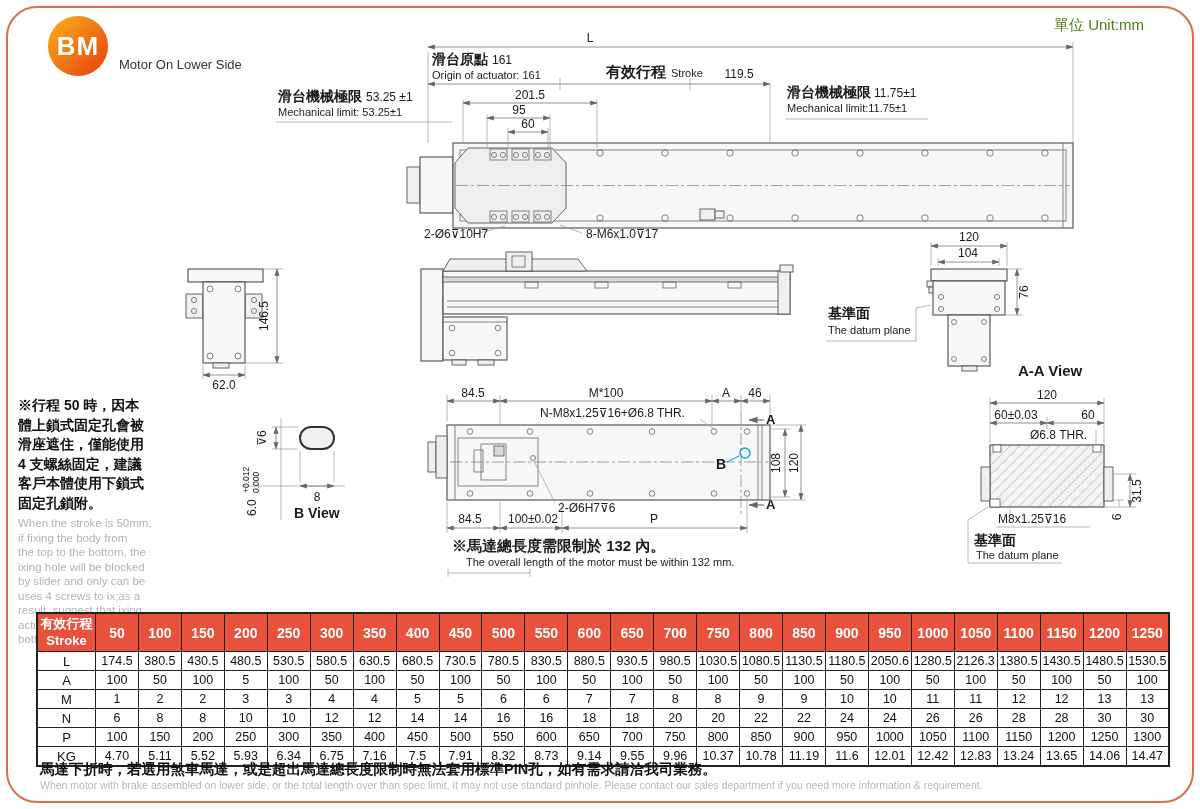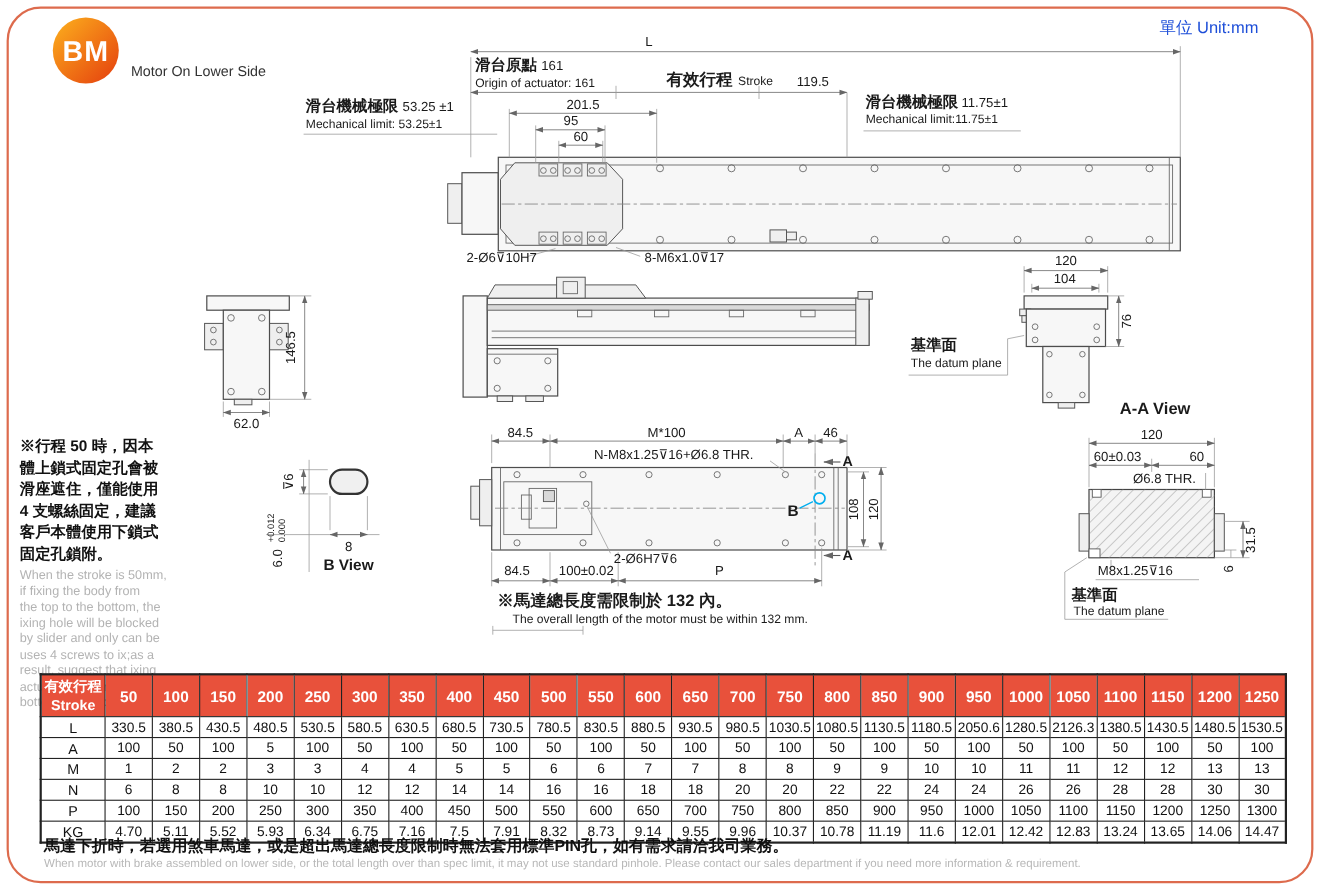--- a/index.html
+++ b/index.html
@@ -7,21 +7,21 @@
         font-family:"Liberation Sans",sans-serif;}
   
   #frame{position:absolute;left:0;top:0;width:1200px;height:809px;pointer-events:none;}
   
   .logo{position:absolute;left:48px;top:16px;width:60px;height:60px;border-radius:50%;
         background:linear-gradient(135deg,#f9a01b 15%,#e84f10 85%);
         display:flex;align-items:center;justify-content:center;}
   .logo span{color:#fff;font-size:26px;font-weight:800;letter-spacing:1px;}
   .title-zh{position:absolute;left:117px;top:24px;font-size:28px;font-weight:bold;color:#111;letter-spacing:4px;}
   .title-en{position:absolute;left:119px;top:57px;font-size:13px;color:#333;}
-  .unit{position:absolute;right:56px;top:16px;font-size:15px;color:#1d4ed8;}
+  .unit{position:absolute;right:56px;top:16px;font-size:15px;color:#4d7c0f;}
   
   .note{position:absolute;left:18px;top:380px;width:172px;margin-top:16px;}
   .note-zh{font-size:14px;font-weight:bold;color:#111;line-height:19.5px;white-space:pre-line;}
   .note-en{font-size:11.5px;color:#b3b3b3;line-height:14.5px;white-space:pre-line;margin-top:3px;}
   
   #drawing{position:absolute;left:0;top:0;pointer-events:none;}
   #drawing text{font-family:"Liberation Sans",sans-serif;fill:#1a1a1a;}
   .o {fill:#f7f7f7;stroke:#4d4d4d;stroke-width:1.1;}
   .o2{fill:#efefef;stroke:#555;stroke-width:0.9;}
   .w {fill:#ffffff;stroke:#555;stroke-width:0.8;}
@@ -438,21 +438,21 @@
             <th>1050</th>
             <th>1100</th>
             <th>1150</th>
             <th>1200</th>
             <th>1250</th>
           </tr>
         </thead>
         <tbody>
           <tr>
             <th>L</th>
-            <td>330.5</td>
+            <td>174.5</td>
             <td>380.5</td>
             <td>430.5</td>
             <td>480.5</td>
             <td>530.5</td>
             <td>580.5</td>
             <td>630.5</td>
             <td>680.5</td>
             <td>730.5</td>
             <td>780.5</td>
             <td>830.5</td>

